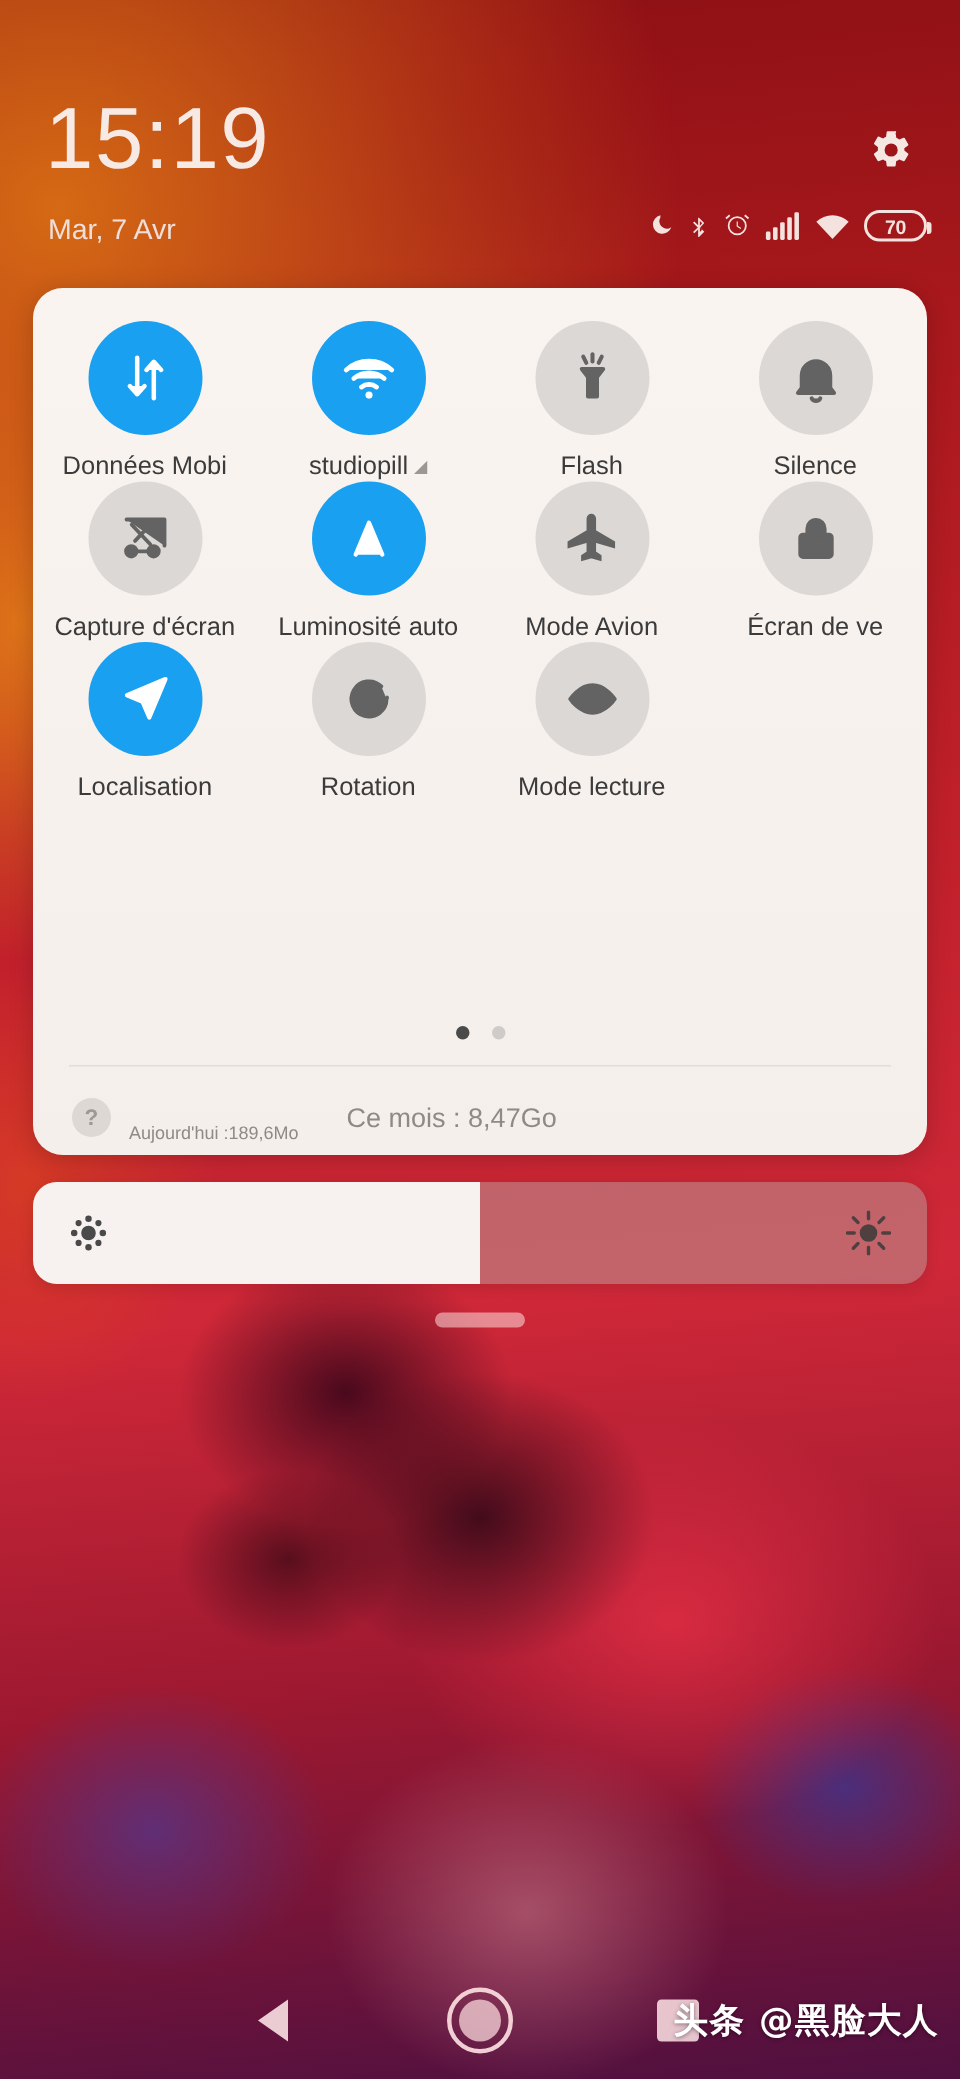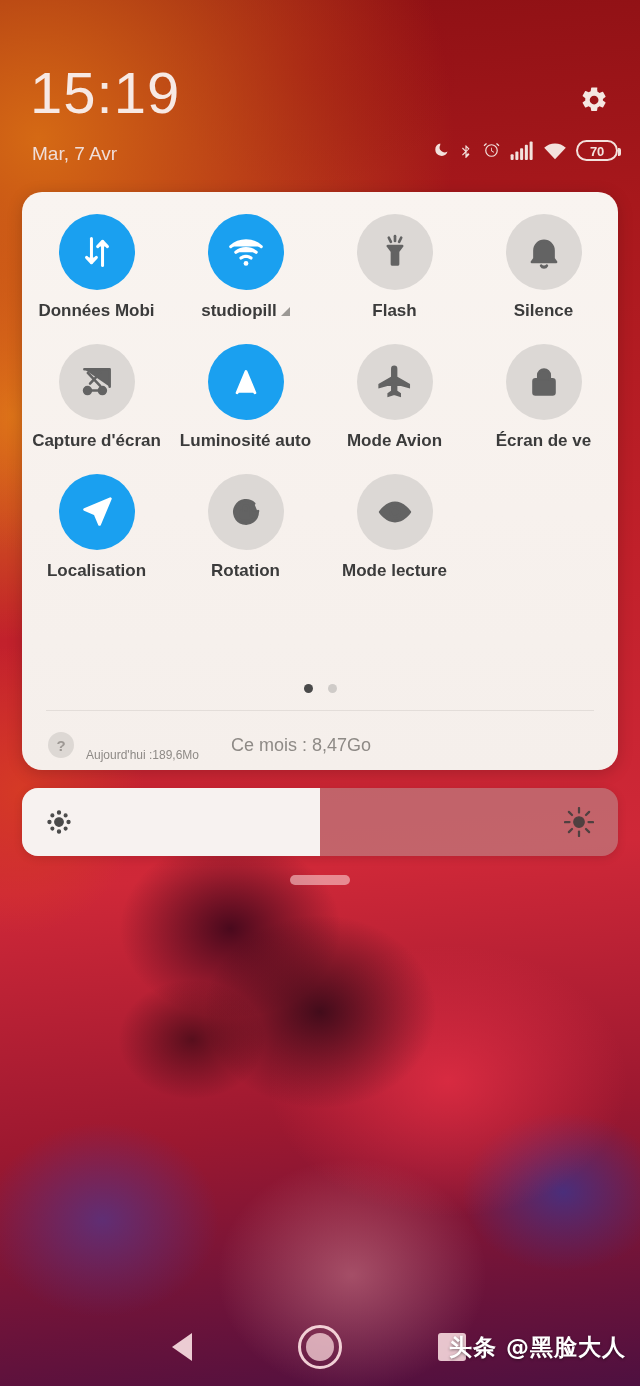--- a/index.html
+++ b/index.html
@@ -70,21 +70,21 @@
 
   
   #qs-panel{
     position:absolute; left:22px; top:192px; width:596px; height:578px;
     background:linear-gradient(180deg,#f9f4f0 0%, #f7f1ed 55%, #f5efeb 100%);
     border-radius:20px;
     box-shadow:0 3px 16px rgba(0,0,0,0.18);
   }
   .tile-grid{
     position:absolute; top:22px; left:0; right:0;
-    display:grid; grid-template-columns:repeat(4,1fr); row-gap:23px;font-weight:bold;
+    display:grid; grid-template-columns:repeat(4,1fr); 
   }
   .tile{ display:flex; flex-direction:column; align-items:center; }
   .tile-circle{
     width:76px; height:76px; border-radius:50%;
     display:flex; align-items:center; justify-content:center;
     background:#dcd8d5;
   }
   .tile-circle.on{ background:#1aa0f0; }
   .tile-circle svg{ width:38px; height:38px; }
   .tile-circle.on svg{ fill:#ffffff; stroke:#ffffff; }

